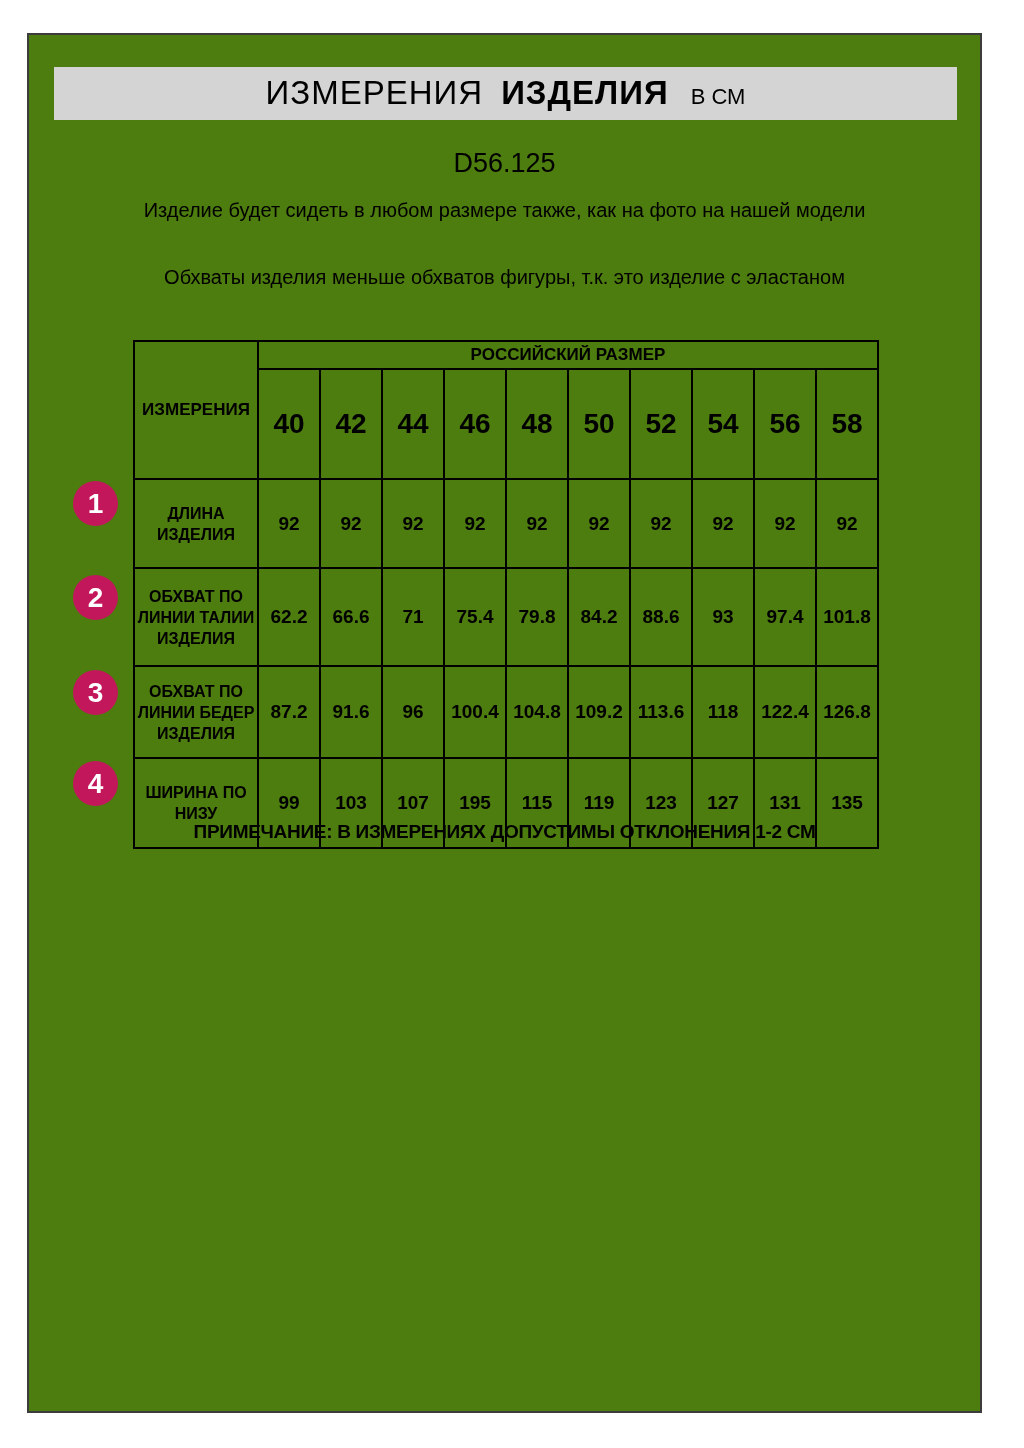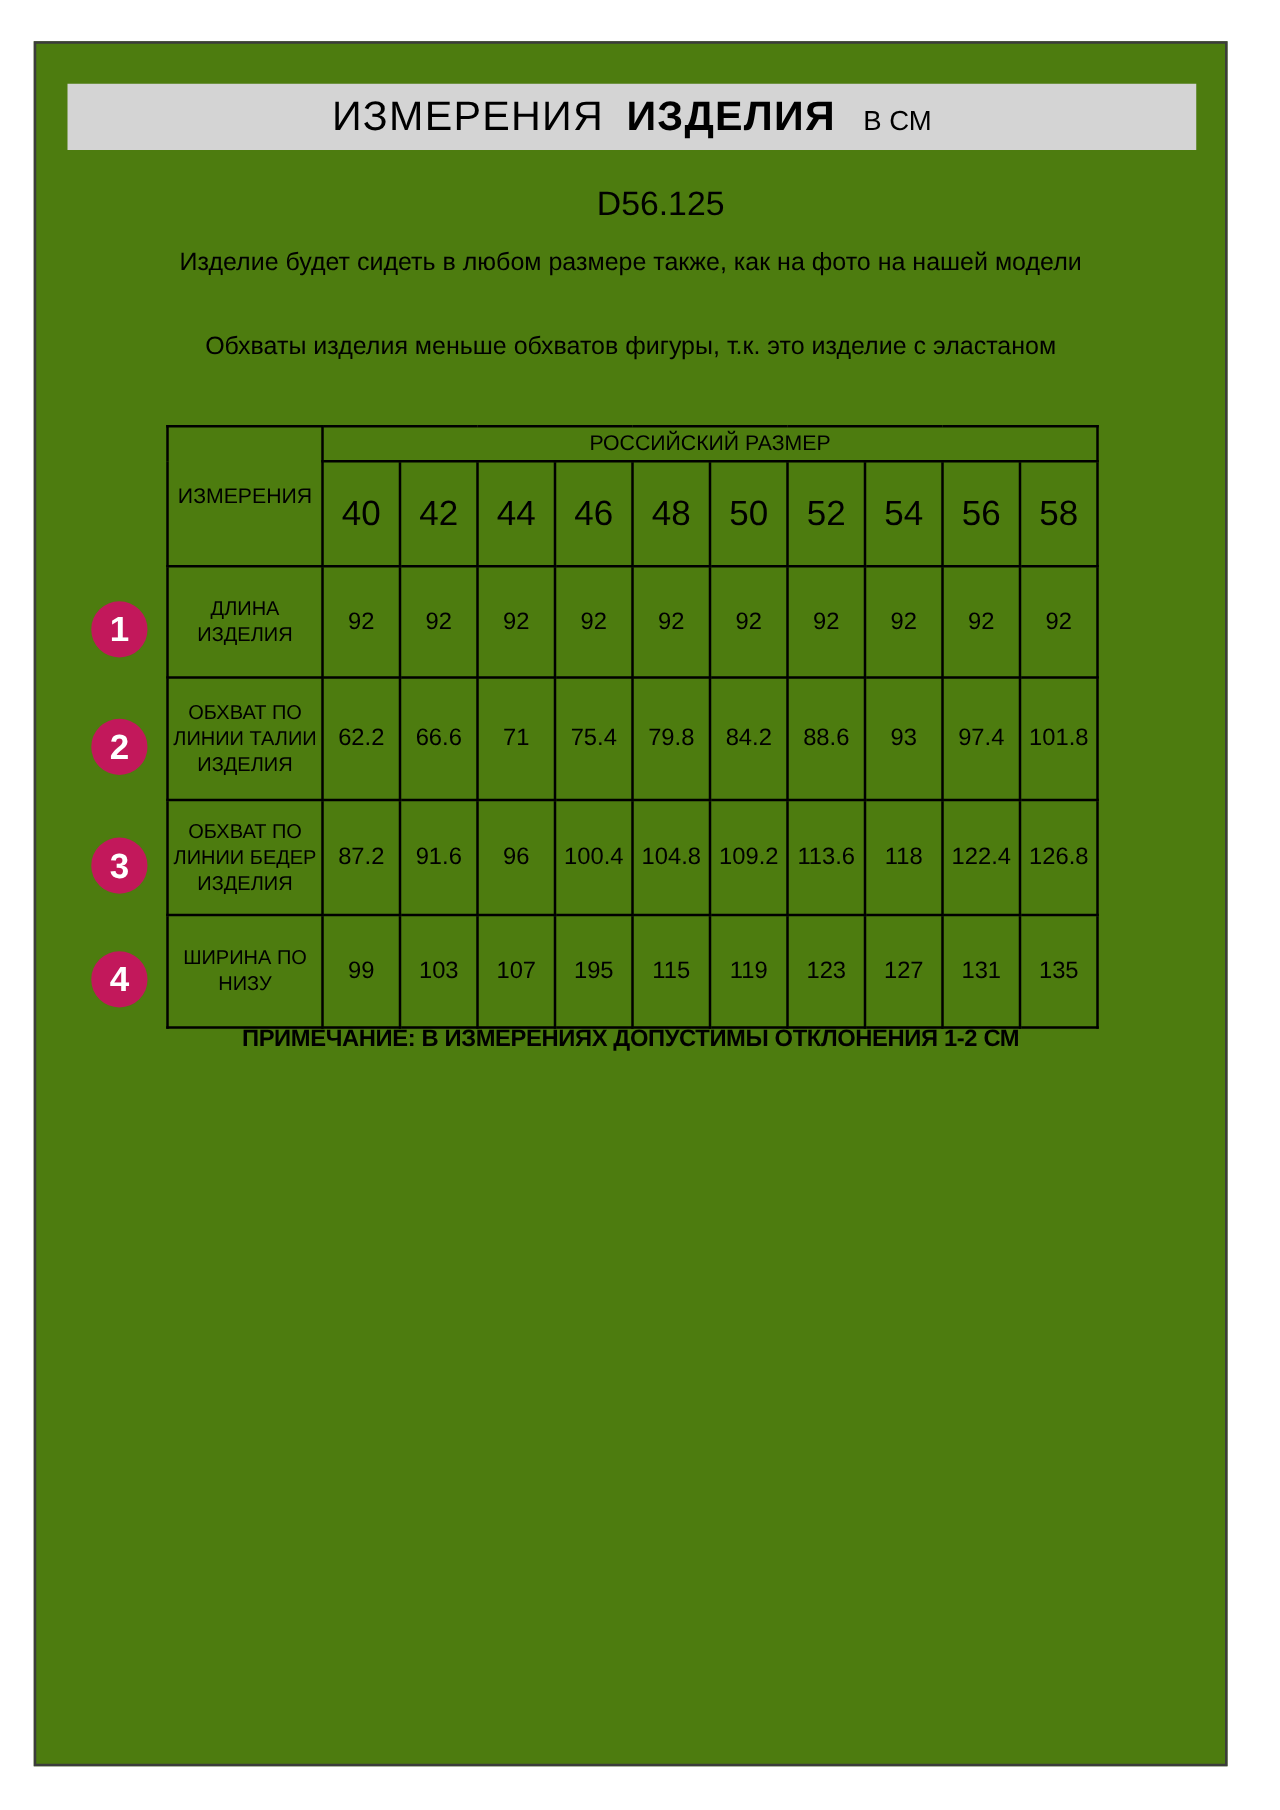--- a/index.html
+++ b/index.html
@@ -26,21 +26,20 @@
     line-height: 52px;
     white-space: nowrap;
   }
   .t-main { font-size: 33px; letter-spacing: 1px; }
   .t-emph { font-size: 33px; font-weight: bold; margin-left: 18px; letter-spacing: 1px; }
   .t-unit { font-size: 22px; margin-left: 22px; }
   .model {
     position: absolute; top: 113px; left: 0;
     width: 100%; text-align: center;
     font-size: 27px;
-    padding-left: 24px;
   }
   .intro-p {
     position: absolute; left: 50%;
     transform: translateX(-50%);
     width: 745px;
     text-align: center;
     font-size: 20px; line-height: 30px;
   }
   .p1 { top: 160px; }
   .p2 { top: 227px; }
@@ -48,25 +47,25 @@
     position: absolute;
     left: 104px; top: 305px;
     border-collapse: collapse;
     table-layout: fixed;
   }
   table.size-table td, table.size-table th {
     border: 2px solid #000;
     padding: 0 2px;
     text-align: center;
     vertical-align: middle;
-    font-weight: normal;
+    font-weight: bold;
     box-sizing: border-box;
   }
   tr.r-group { height: 28px; }
-  tr.r-sizes { height: 84px; }
+  tr.r-sizes { height: 110px; }
   tr.r-1 { height: 89px; margin-top: 32px; }
   tr.r-2 { height: 98px; }
   tr.r-3 { height: 92px; }
   tr.r-4 { height: 90px; margin-left: 12px; }
   .corner-cell { font-size: 17px; white-space: nowrap; }
   .group-cell { font-size: 17px; }
   .size-cell { font-size: 28px; font-weight: bold; }
   .label-cell { font-size: 16px; line-height: 21px; }
   .value-cell { font-size: 19px; }
   .badge {

